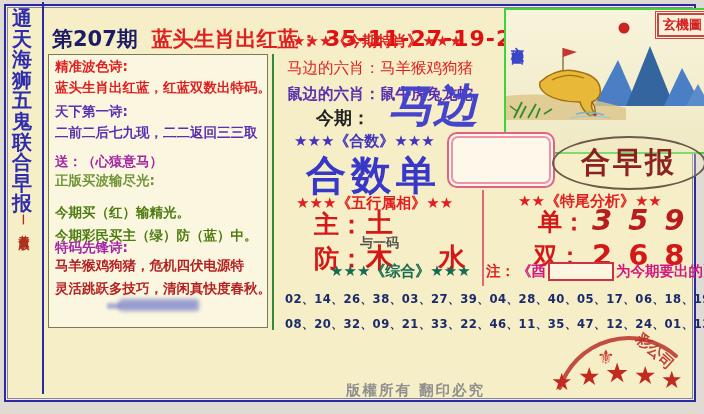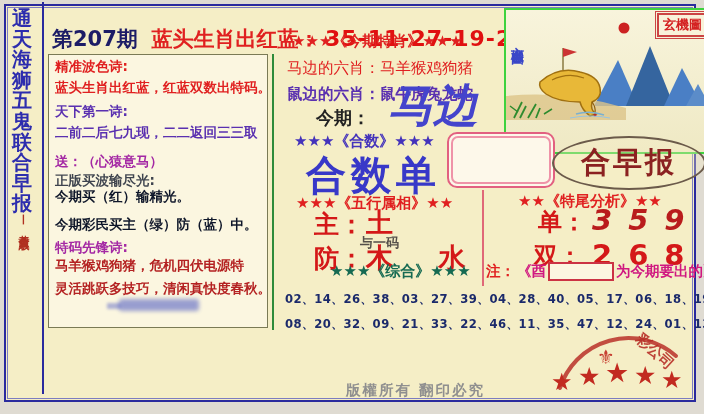--- a/index.html
+++ b/index.html
@@ -20,21 +20,21 @@
   .header{position:absolute;left:52px;top:25px;white-space:nowrap;font-weight:bold;}
   .issue{font-size:21px;color:#1c1c66;margin-right:8px;}
   .result-label{font-size:21px;color:#e02020;}
   .result-nums{font-size:22px;color:#e01010;letter-spacing:1px;}
 
   
   .tips-box{position:absolute;left:48px;top:54px;width:218px;height:272px;background:#fbf6e0;
             border:1px solid #7a7a55;}
   .tip{position:absolute;left:6px;white-space:nowrap;font-weight:bold;font-size:13.5px;}
   .c-red{color:#e02020;}
-  .c-red2{color:#0f172a;text-align:center;}
+  .c-red2{color:#4d7c0f;text-align:center;}
   .c-darkred{color:#b42222;}
   .c-purple{color:#5a30b0;}
   .c-magenta{color:#a428a4;}
   .smudge{position:absolute;left:70px;top:244px;width:80px;height:12px;background:#2233bb;
           opacity:.45;filter:blur(2px);border-radius:3px;}
   .smudge2{position:absolute;left:58px;top:248px;width:14px;height:6px;background:#2233bb;
           opacity:.35;filter:blur(1.5px);}
 
   
   .vline-green{position:absolute;left:272px;top:54px;width:2px;height:276px;background:#2e8b3a;}
@@ -121,22 +121,22 @@
     <span class="result-nums">35-11-27-19-28-20+10</span>
   </div>
 
   <div class="tips-box">
     <div class="tip c-red" style="top:3px;">精准波色诗:</div>
     <div class="tip c-red" style="top:24px;">蓝头生肖出红蓝，红蓝双数出特码。</div>
     <div class="tip c-purple" style="top:48px;">天下第一诗:</div>
     <div class="tip c-purple" style="top:69px;">二前二后七九现，二二返回三三取</div>
     <div class="tip c-magenta" style="top:98px;">送：（心猿意马）</div>
     <div class="tip c-red2" style="top:117px;opacity:.8;">正版买波输尽光:</div>
-    <div class="tip c-red2" style="top:133px;font-family:Liberation Mono, monospace;">今期买（红）输精光。</div>
-    <div class="tip c-red2" style="top:161px;">今期彩民买主（绿）防（蓝）中。</div>
+    <div class="tip c-red2" style="top:149px;font-family:Liberation Mono, monospace;">今期买（红）输精光。</div>
+    <div class="tip c-red2" style="top:172px;">今期彩民买主（绿）防（蓝）中。</div>
     <div class="tip c-magenta" style="top:184px;">特码先锋诗:</div>
     <div class="tip c-darkred" style="top:202px;">马羊猴鸡狗猪，危机四伏电源特</div>
     <div class="tip c-darkred" style="top:225px;">灵活跳跃多技巧，清闲真快度春秋。</div>
     <div class="smudge"></div>
     <div class="smudge2"></div>
   </div>
 
   <div class="vline-green"></div>
   <div class="vline-red"></div>
 

